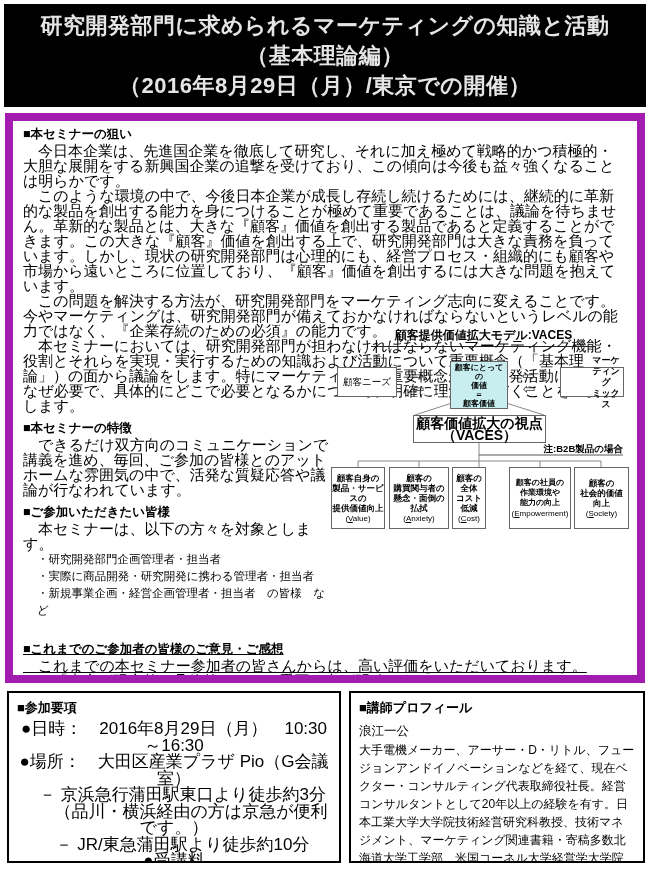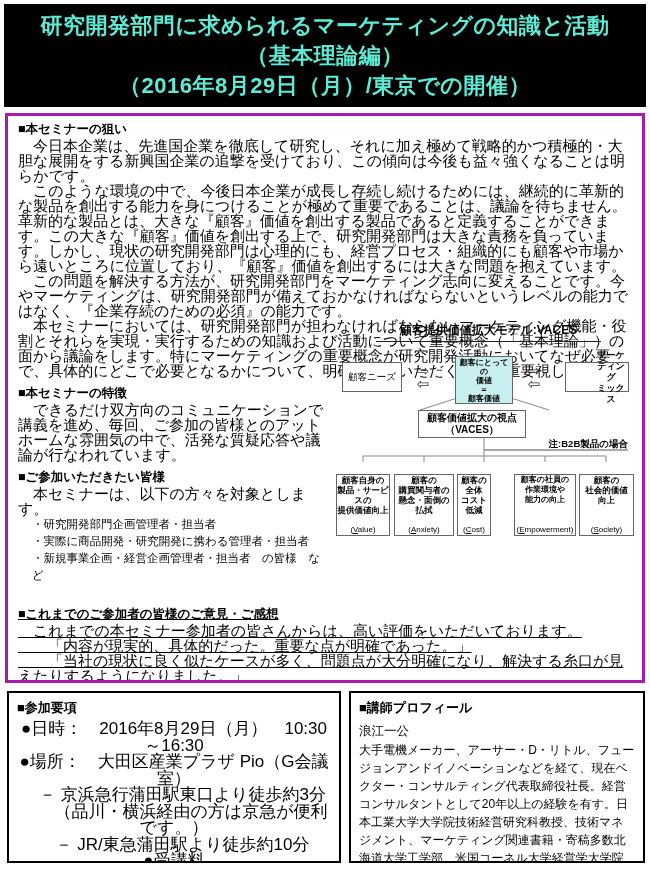--- a/index.html
+++ b/index.html
@@ -1,56 +1,56 @@
 <!DOCTYPE html>
 <html><head>
 <meta charset="utf-8">
 <style>
   * { margin:0; padding:0; box-sizing:border-box; }
   html,body { width:650px; height:874px; background:#fff; overflow:hidden;
     font-family:"Liberation Sans", sans-serif; color:#000; }
   .preline { white-space:pre-line; }
 
   
-  .banner { margin:4px; background:#000; color:#5eead4; text-align:center;
+  .banner { margin:4px; background:#000; color:#e5e5e5; text-align:center;
     padding:7px 0 6px; }
   .banner div { font-weight:bold; font-size:22px; line-height:30px; letter-spacing:0.5px; }
 
   
-  .mainbox { position:relative; margin:6px 5px 0; border:3px solid #a21caf;
+  .mainbox { position:relative; margin:6px 5px 0; border:8px solid #a21caf;
     height:570px; padding:4px 10px; overflow:hidden; }
   .h1 { font-size:12.5px; font-weight:bold; line-height:18px; }
   .body-text { font-size:15px; line-height:15px; }
   .narrow { width:308px; }
   .sec { margin-top:6px; }
   .audience-item { font-size:11.5px; line-height:17px; padding-left:14px; }
   .feedback { margin-top:21px;text-decoration:underline; }
 
   
   .diagram { position:absolute; top:206px; right:6px; width:300px; height:206px; }
   .diagram svg.lines { position:absolute; left:0; top:0; width:300px; height:206px; }
   .dg-title { position:absolute; left:40px; top:0; width:225px; text-align:center;
     font-size:12px; font-weight:bold; border-bottom:1.5px solid #222; padding-bottom:2px; }
   .dbox { position:absolute; border:1px solid #666; background:#fff; display:flex;
     align-items:center; justify-content:center; text-align:center; }
   .needs  { left:6px;  top:40px; width:60px; height:30px; font-size:9.5px; font-weight:normal; }
   .value  { left:119px; top:34px; width:58px; height:48px; font-size:8px; line-height:9px;
     font-weight:bold; }
   .mix    { left:229px; top:40px; width:64px; height:30px; font-size:9px; line-height:11px;
     font-weight:bold;padding-left:28px; }
-  .vpoint { left:82px; top:88px; width:108px; height:28px; font-size:10px; line-height:12px;
+  .vpoint { left:82px; top:88px; width:133px; height:28px; font-size:14px; line-height:12px;
     font-weight:bold; }
   .arrows { position:absolute; width:40px; text-align:center; font-size:15px; line-height:13px;
     color:#333; }
   .arrows div { height:13px; }
   .arrL { left:67px; top:42px; }
   .arrR { left:178px; top:42px; }
   .note { position:absolute; right:8px; top:116px; font-size:9.5px; font-weight:bold; }
-  .vbox { position:absolute; top:152px; height:62px; border:1px solid #666; background:#fff;
-    display:flex; flex-direction:column; align-items:center; justify-content:space-between;
+  .vbox { position:absolute; top:140px; height:62px; border:1px solid #666; background:#fff;
+    display:flex; flex-direction:column; align-items:center; justify-content:center;
     text-align:center; font-size:8.5px; line-height:10px; font-weight:bold; }
   .vbox .ven { font-size:8px; font-weight:normal; margin-top:1px; }
   .u { text-decoration:underline; }
   .vb0 { left:0px;   width:54px; }
   .vb1 { left:58px;  width:60px; }
   .vb2 { left:121px; width:34px; }
   .vb3 { left:178px; width:62px; font-size:8px; }
   .vb4 { left:243px; width:55px; }
 
   

